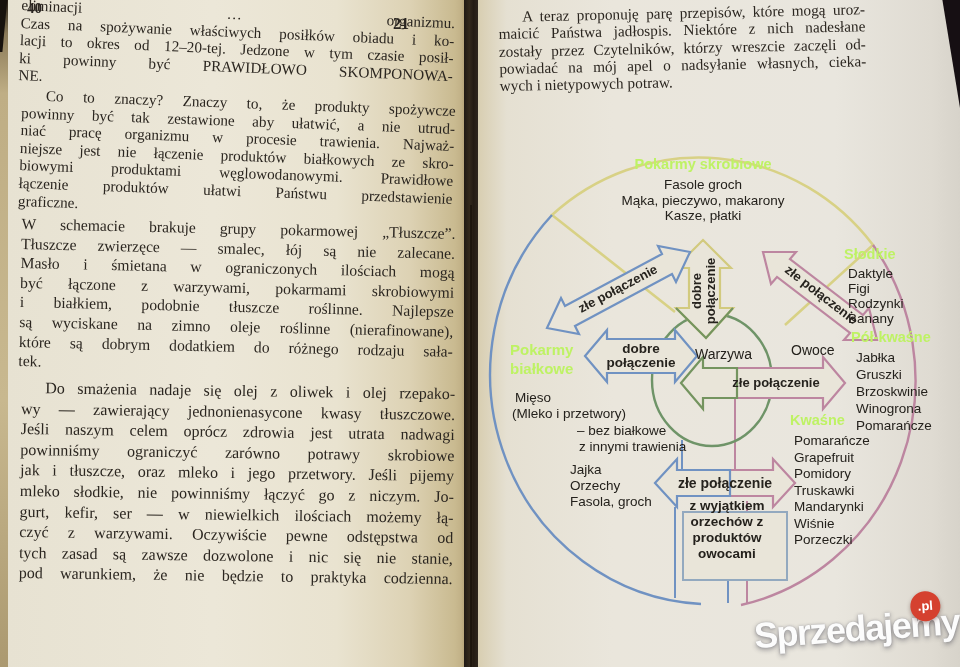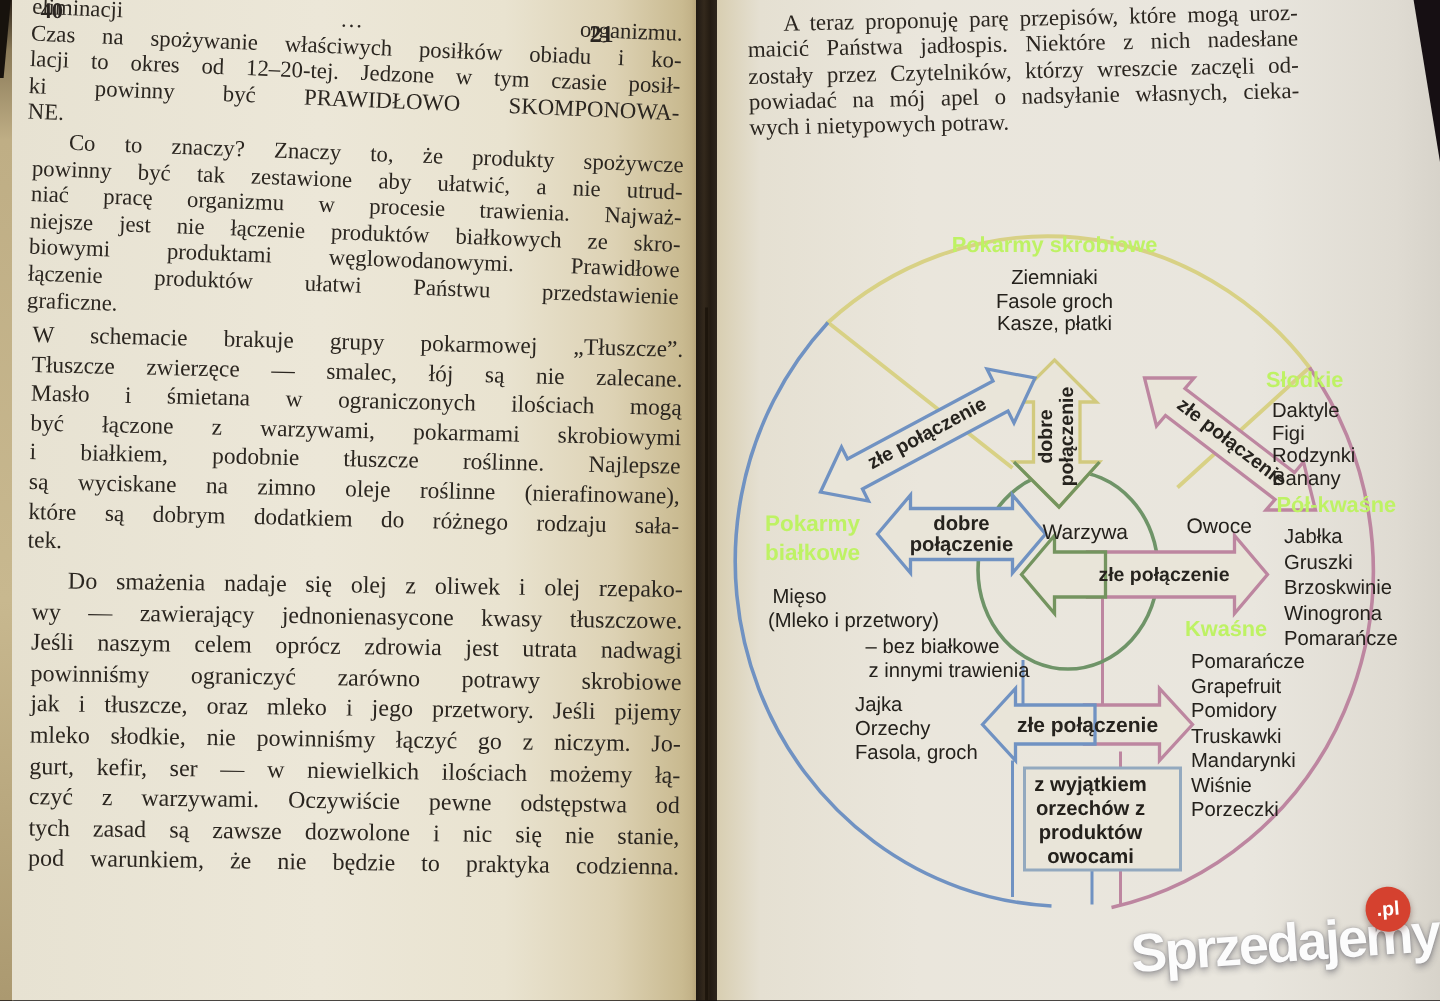--- a/index.html
+++ b/index.html
@@ -63,21 +63,21 @@
   #note-mieso-4{left:94px;top:299px;}
   #g-bialkowe-items{left:85px;top:322px;line-height:16px;}
   #lbl-warzywa{left:187px;top:207px;width:80px;text-align:right;font-size:14px;}
   #lbl-owoce{left:306px;top:203px;font-size:14px;}
   #lbl-vert{left:219px;top:151px;transform:translate(-50%,-50%) rotate(-90deg);}
   #lbl-tl{left:133px;top:149px;transform:translate(-50%,-50%) rotate(-28deg);}
   #lbl-tr{left:336px;top:155px;transform:translate(-50%,-50%) rotate(37.5deg);}
   #lbl-left{left:156px;top:216px;transform:translate(-50%,-50%);font-size:13.5px;}
   #lbl-right{left:291px;top:243px;transform:translate(-50%,-50%);}
   #lbl-bottom{left:240px;top:343px;transform:translate(-50%,-50%);font-size:14px;}
-  #box-text{left:198px;top:375px;width:88px;text-align:center;
+  #box-text{left:198px;top:358px;width:88px;text-align:center;
     font-weight:bold;font-size:13.5px;line-height:16px;}
 
   
   #watermark{left:754px;top:600px;width:206px;height:64px;transform:rotate(-4deg);
     font-family:"Liberation Sans","DejaVu Sans",sans-serif;}
   #wm-text{position:absolute;left:0;top:8px;font-size:36px;font-weight:bold;letter-spacing:-1.5px;
     color:#fcfcfc;text-shadow:0 2px 5px rgba(40,40,55,0.45),0 0 2px rgba(120,120,130,0.5);}
   #wm-badge{position:absolute;left:158px;top:-4px;width:30px;height:30px;border-radius:50%;
     background:#d5412f;box-shadow:0 2px 4px rgba(60,20,15,0.4);
     color:#fff;font-size:13px;font-weight:bold;text-align:center;line-height:30px;}
@@ -171,22 +171,22 @@
       <polygon points="196,243 218,217 218,228 252,228 252,258 218,258 218,269" fill="#e9e5d9" stroke="#74945f" stroke-width="2.2"></polygon>
 
       <polygon points="238,330 288,330 288,319 310,343 288,367 288,356 238,356" fill="#e9e5d9" stroke="#bd86a0" stroke-width="2.2"></polygon>
       <polygon points="170,343 192,319 192,330 245,330 245,356 192,356 192,367" fill="#e9e5d9" stroke="#7092c2" stroke-width="2.2"></polygon>
 
       <rect x="198" y="372" width="104" height="68" fill="#e9e5d9" stroke="#93a9bf" stroke-width="2"></rect>
     </svg>
 
     <div class="dg dg-title ctr" id="g-skrobiowe-title">Pokarmy skrobiowe</div>
     <div class="dg ctr" id="g-skrobiowe-items">
-      <div>Ziemniaki</div>
       <div>Fasole groch</div>
+      <div>Mąka, pieczywo, makarony</div>
       <div>Kasze, płatki</div>
     </div>
 
     <div class="dg dg-title" id="g-slodkie-title">Słodkie</div>
     <div class="dg" id="g-slodkie-items">
       <div>Daktyle</div>
       <div>Figi</div>
       <div>Rodzynki</div>
       <div>Banany</div>
     </div>

